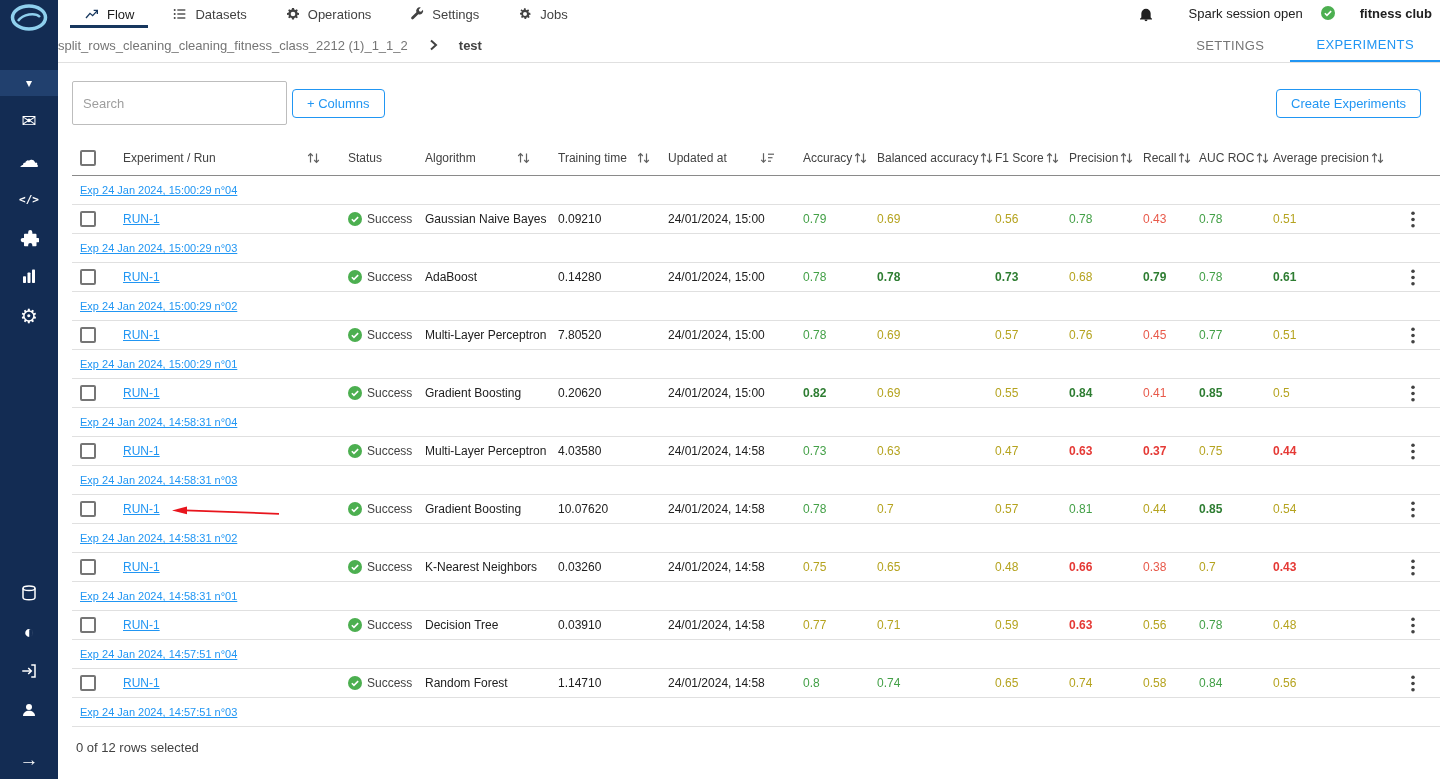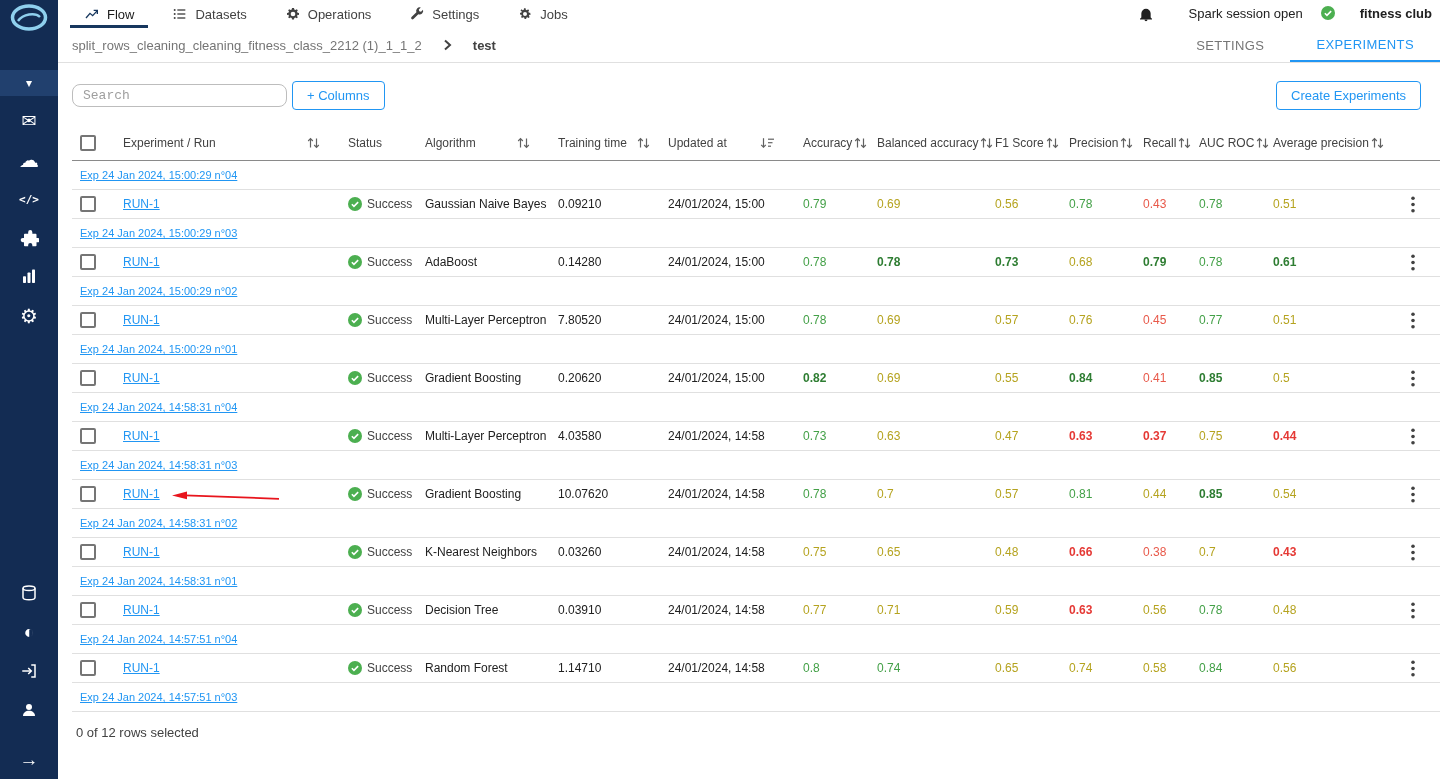--- a/index.html
+++ b/index.html
@@ -31,35 +31,35 @@
   .nav-item.active { color:#1b1b1b; box-shadow:inset 0 -3px 0 #17375e; }
   .nav-icon { display:flex; align-items:center; }
   .topbar-right { margin-left:auto; display:flex; align-items:flex-start; padding-right:8px;gap:11px; }
   .bell { margin-right:24px; cursor:pointer; display:flex; }
   .spark-text { font-size:13px; color:#212121; margin-right:7px; }
   .check14 { display:flex; margin-right:14px; }
   .project { font-size:13px; font-weight:700; color:#212121; }
 
   
   .crumbbar { position:absolute; left:58px; top:28px; right:0; height:35px; background:#fff;
-    border-bottom:1px solid #e0e0e0; display:flex; align-items:center; padding-left:14px; z-index:9;gap:12px; }
+    border-bottom:1px solid #e0e0e0; display:flex; align-items:center; z-index:9;gap:12px; }
   .crumb-parent { font-size:13px; color:#757575; cursor:pointer; }
   .crumb-chev { display:flex; margin:0 9px; }
   .crumb-current { font-size:13px; font-weight:700; color:#424242; }
   .tabs { margin-left:auto; height:100%; display:flex; }
   .tab { padding:0 26px; height:100%; display:flex; align-items:center; font-size:13px;
     letter-spacing:.4px; color:#757575; cursor:pointer; }
   .tab.active { color:#2196f3; border-bottom:2px solid #2196f3; }
 
   
   .main { position:absolute; top:63px; left:58px; right:0; bottom:0; padding:18px 0 0 14px; overflow:hidden; }
   .toolbar { display:flex; align-items:center; margin-bottom:15px; padding-right:19px; }
-  .search { width:215px; height:23px; border:1px solid #bdbdbd; border-radius:8px;
+  .search { width:215px; height:44px; border:1px solid #bdbdbd; border-radius:2px;
     padding:0 10px; font-size:13px; color:#424242; outline:none;
-    font-family:Liberation Mono, monospace; }
+    font-family:Liberation Sans, sans-serif; }
   .search::placeholder { color:#9e9e9e; }
   .btn { height:29px; background:#fff; border:1px solid #2196f3; border-radius:4px; color:#2196f3;
     font-size:13px; padding:0 14px; cursor:pointer; font-family:"Liberation Sans","DejaVu Sans",sans-serif; }
   .btn.columns { margin-left:5px; }
   .btn.create { margin-left:auto; }
 
   
   .cols { display:grid; width:100%;
     grid-template-columns:43px 225px 77px 133px 110px 135px 74px 118px 74px 74px 56px 74px 120px minmax(0,1fr);
     align-items:center; }

